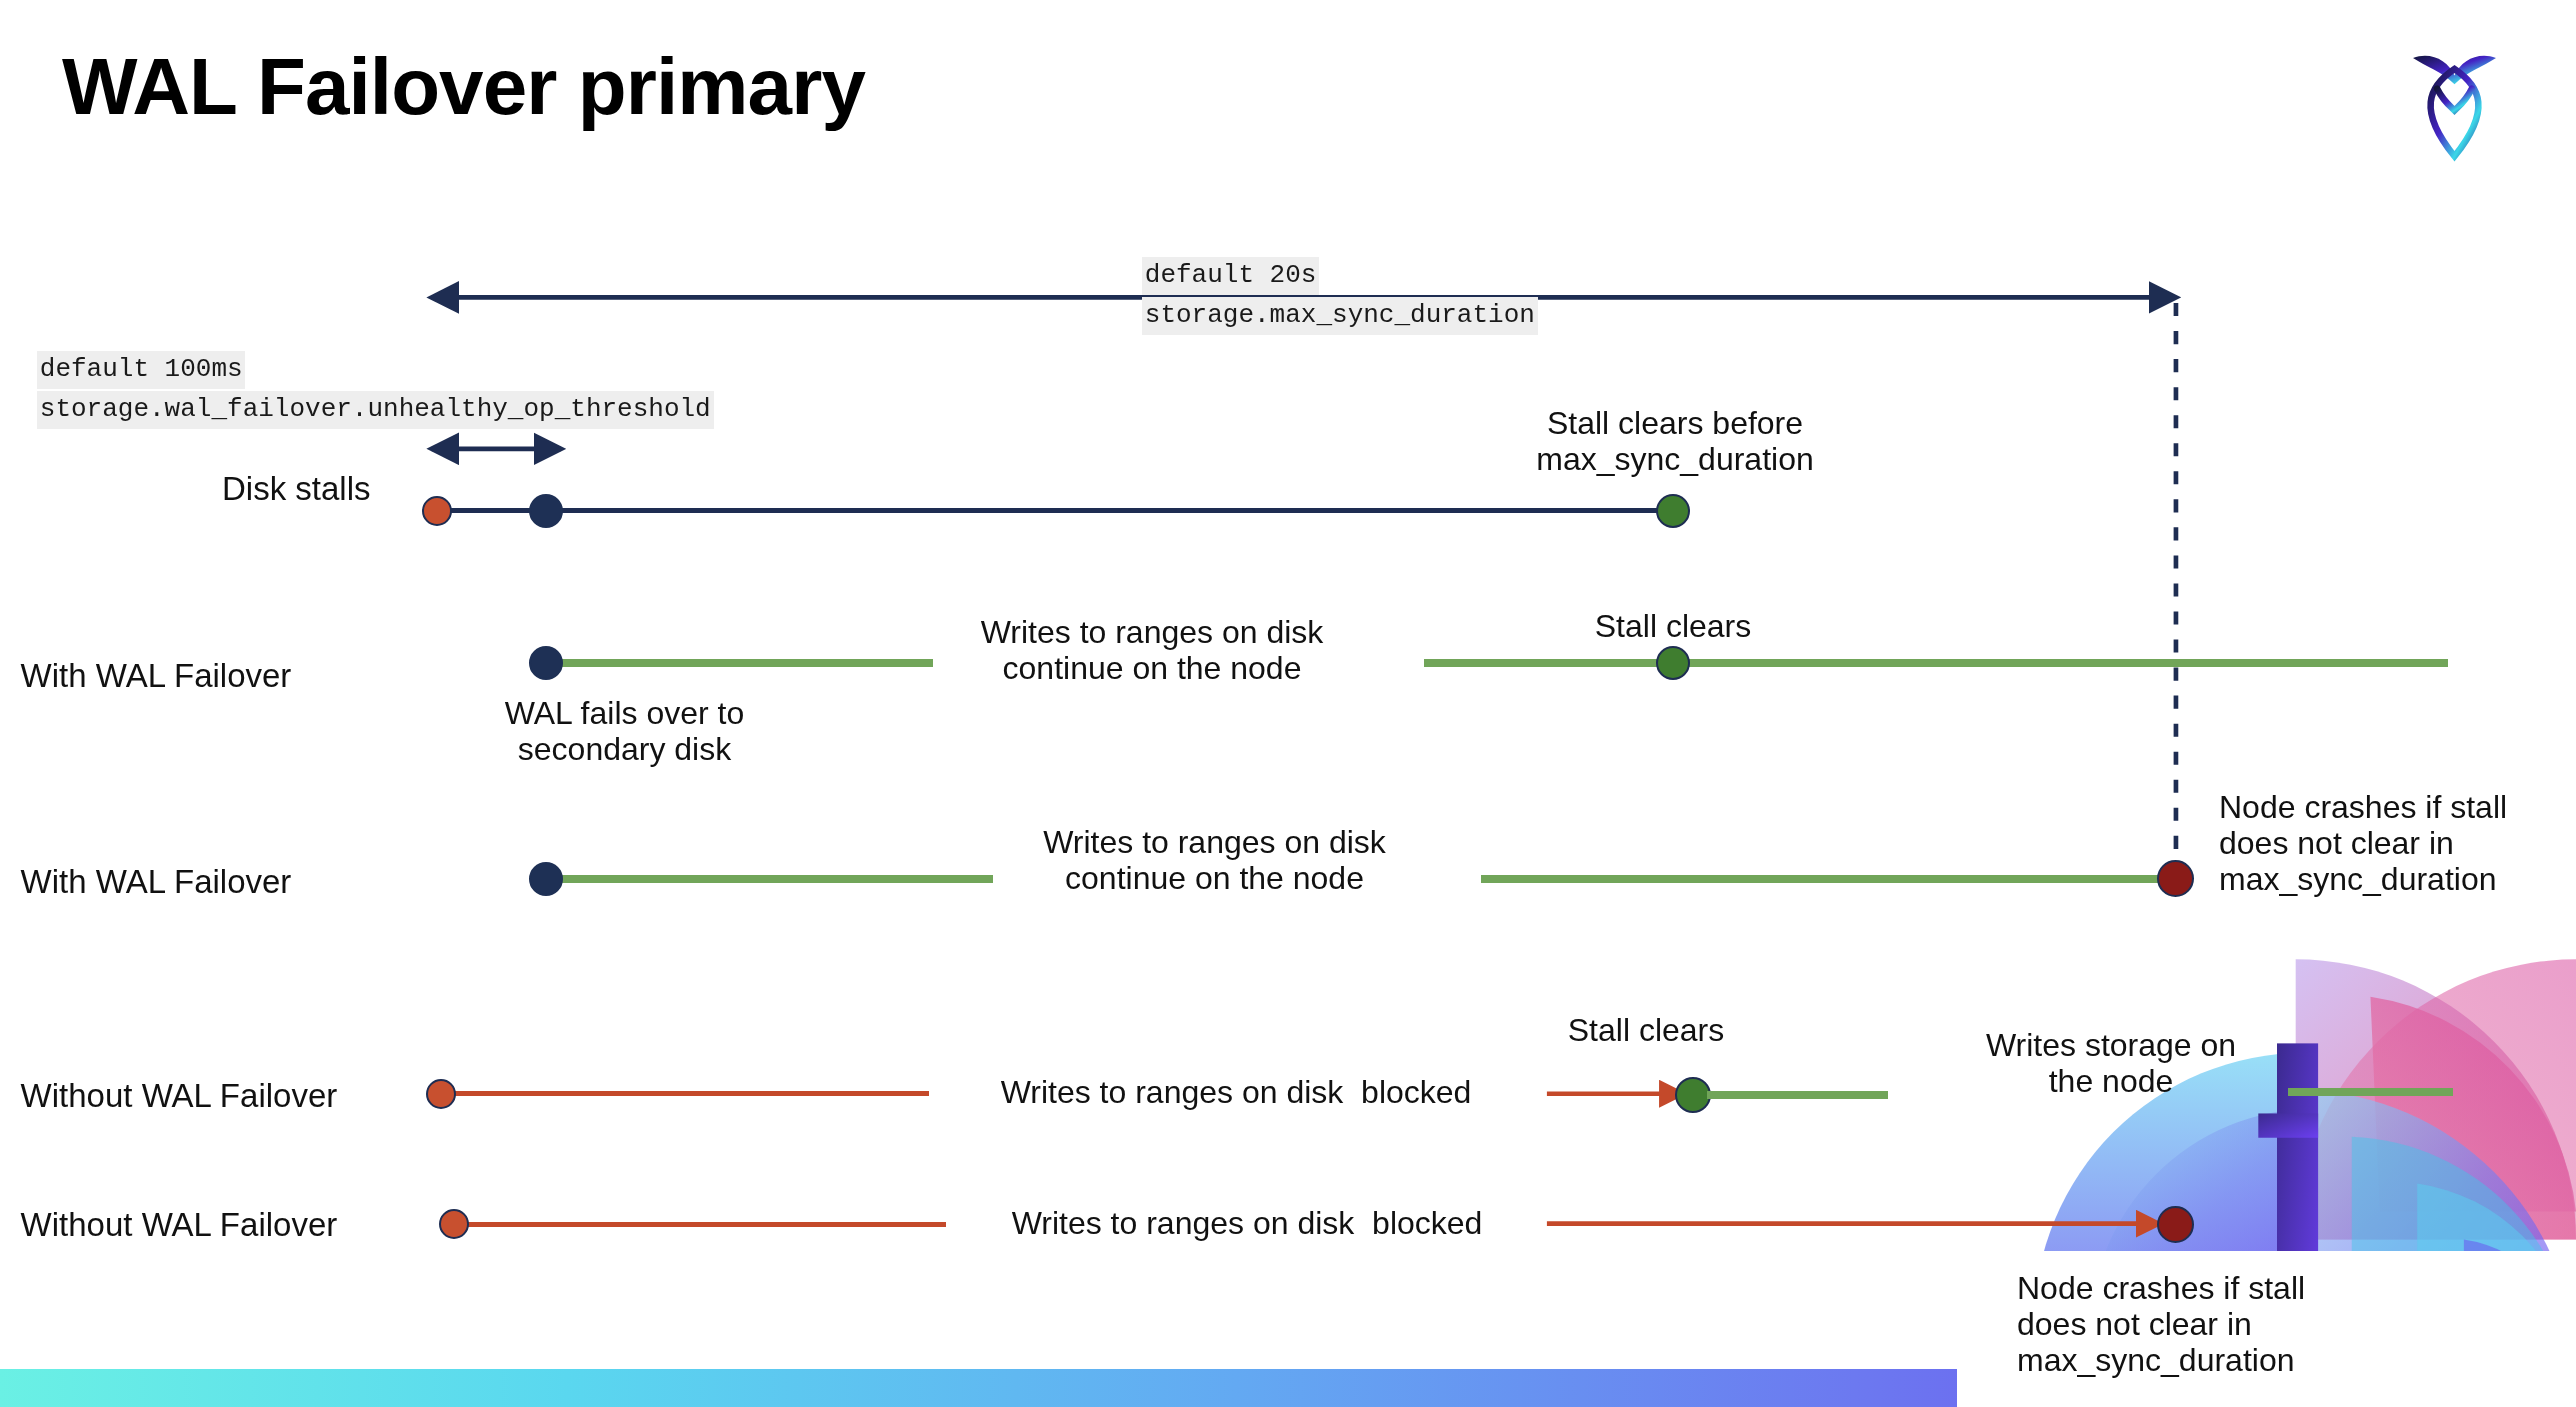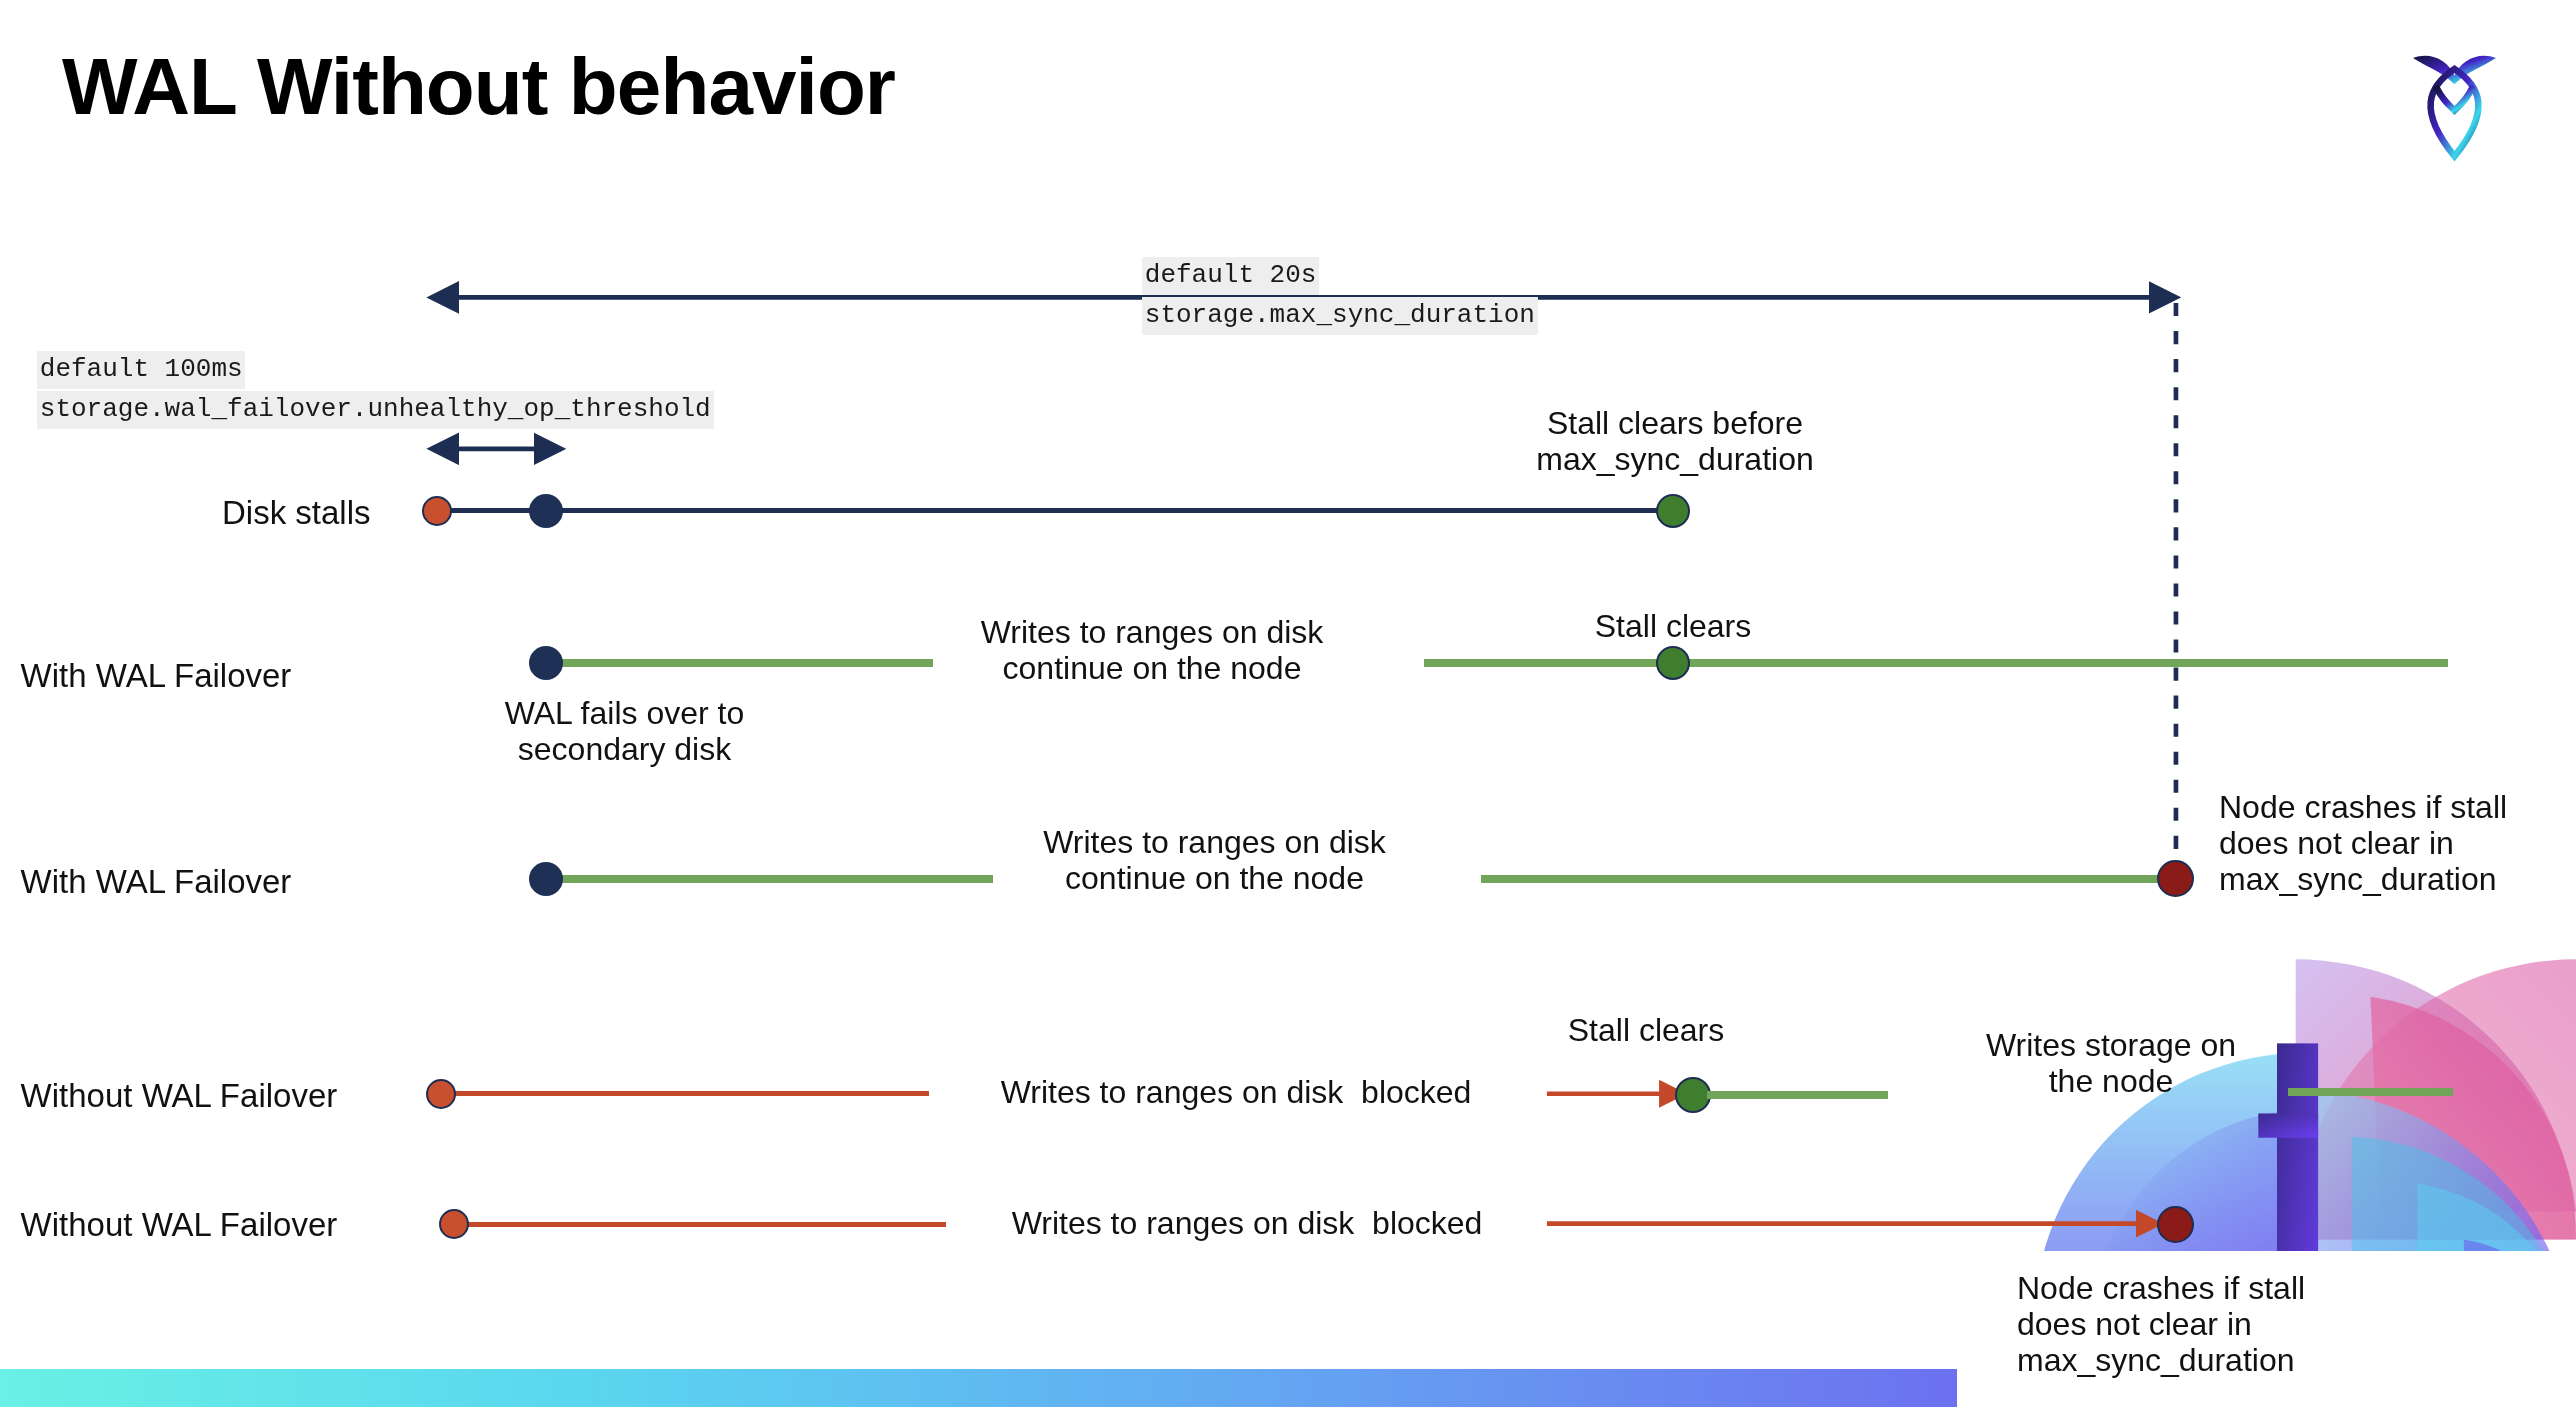--- a/index.html
+++ b/index.html
@@ -102,21 +102,21 @@
       <rect x="300" y="225" width="64" height="26" fill="url(#gE)"></rect>
       <path d="M470 300 A200 200 0 0 1 640 470 L470 470 Z" fill="#5ad0ef" opacity="0.5"></path>
       <path d="M520 360 A140 140 0 0 1 640 500 L520 500 Z" fill="#6b3ff0" opacity="0.45"></path>
       <rect x="600" y="430" width="40" height="110" fill="#6b3ff0" opacity="0.85"></rect>
       <path d="M360 470 L420 470 L400 540 L350 540 Z" fill="#6ff2e6" opacity="0.7"></path>
     </g>
   </svg>
 
   <div id="bottom-bar"></div>
 
-  <div id="page-title">WAL Without behavior</div>
+  <div id="page-title">WAL Failover primary</div>
 
   <svg id="brand-logo" viewBox="0 0 120 120">
     <defs>
       <linearGradient id="lg1" x1="0" y1="0" x2="1" y2="1">
         <stop offset="0" stop-color="#11143a"></stop>
           <stop offset="0.45" stop-color="#4423c4"></stop>
         <stop offset="0.75" stop-color="#3ad8e8"></stop>
           <stop offset="1" stop-color="#2a1f8c"></stop>
       </linearGradient>
     </defs>
@@ -149,21 +149,21 @@
 
     <line x1="1655" y1="1309" x2="2310" y2="1309" stroke="#c4492a" stroke-width="5" marker-end="url(#arrRedR)"></line>
   </svg>
 
   <div class="codechip" style="left:1142px;top:257px;">default 20s</div>
   <div class="codechip" style="left:1142px;top:297px;">storage.max_sync_duration</div>
 
   <div class="codechip" style="left:37px;top:351px;">default 100ms</div>
   <div class="codechip" style="left:37px;top:391px;text-align:center;">storage.wal_failover.unhealthy_op_threshold</div>
 
-  <div class="row-label" style="left:222px;top:494px;">Disk stalls</div>
+  <div class="row-label" style="left:222px;top:470px;">Disk stalls</div>
 
   <div class="seg navy" style="left:437px;top:508px;width:1239px;"></div>
   <div class="dot orange" style="left:422px;top:496px;width:30px;height:30px;"></div>
   <div class="dot navy" style="left:529px;top:494px;width:34px;height:34px;"></div>
   <div class="dot green" style="left:1656px;top:494px;width:34px;height:34px;"></div>
 
   <div class="lbl c" style="left:1488px;top:406px;width:374px;">Stall clears before
 max_sync_duration</div>
 
   <div class="row-label" style="left:20.6px;top:657px;">With WAL Failover</div>

